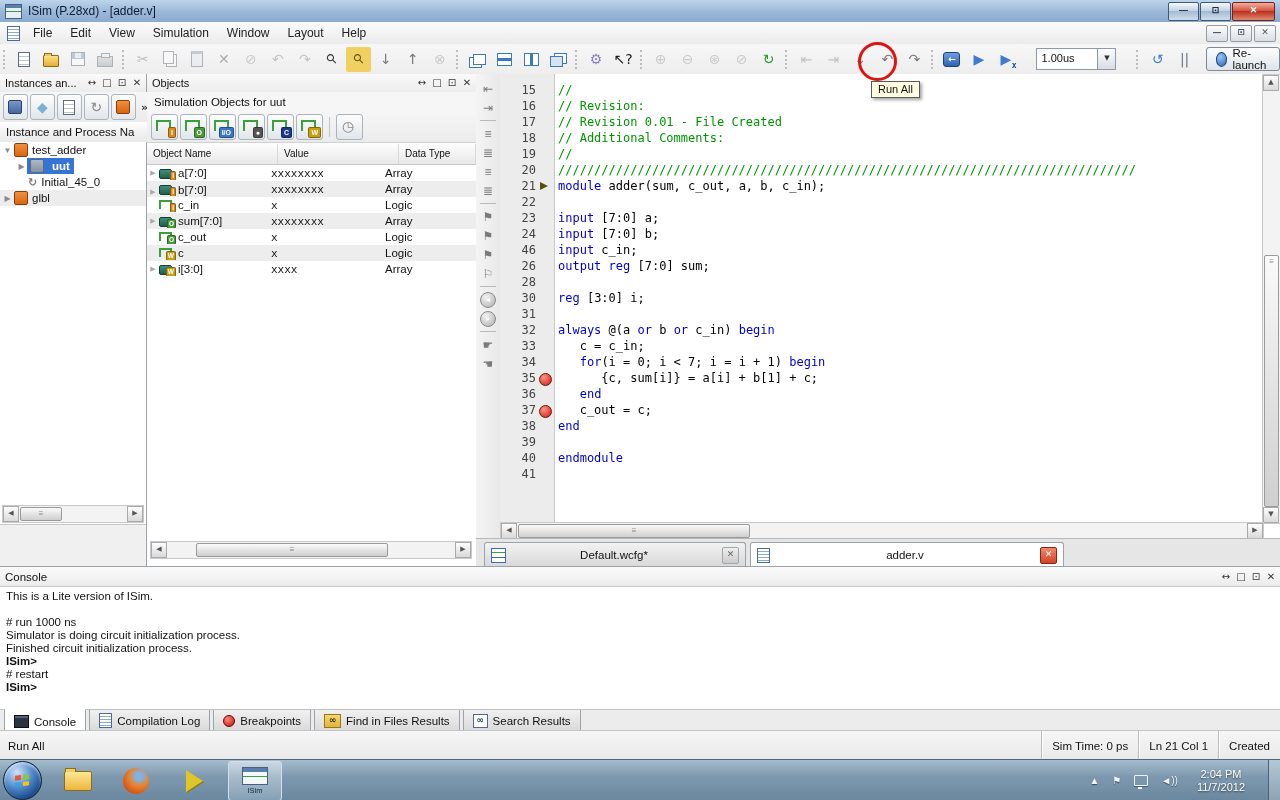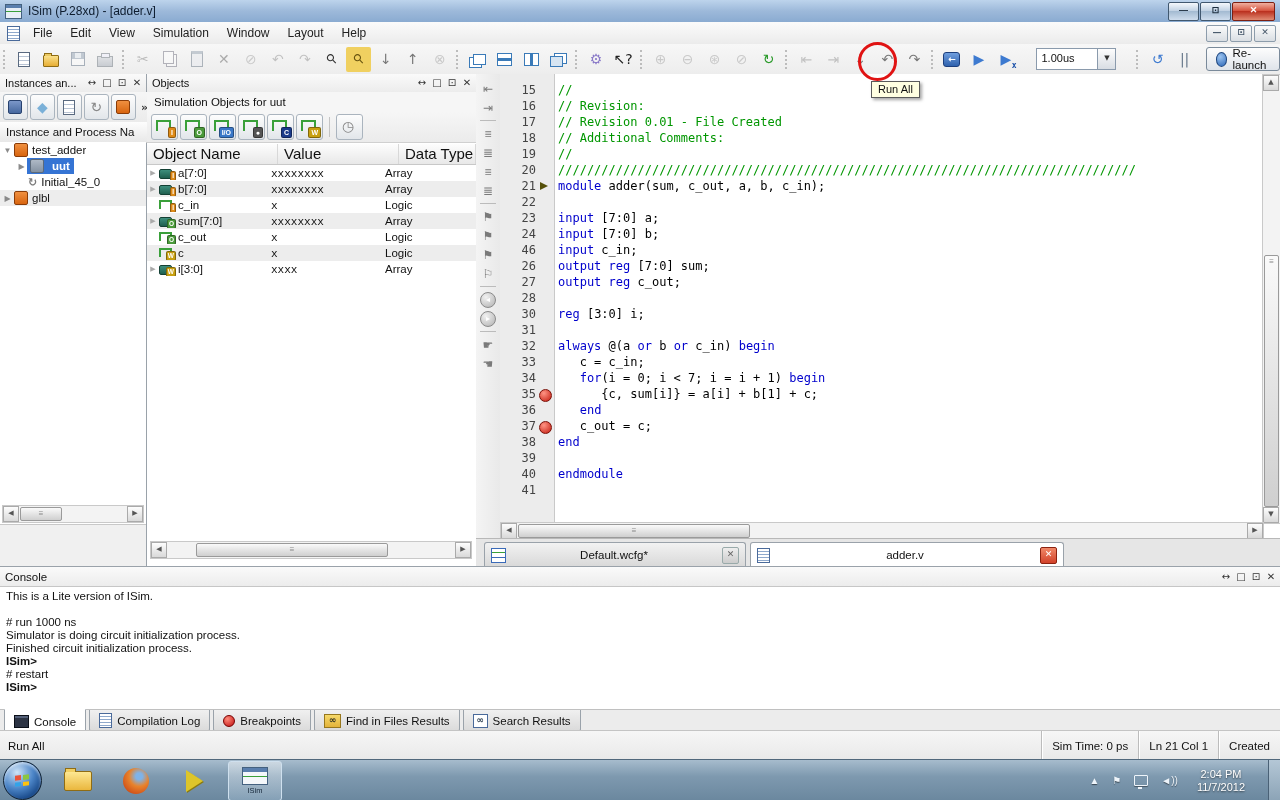--- a/index.html
+++ b/index.html
@@ -87,21 +87,21 @@
   
   #objpanel{left:147px;top:74px;width:329px;height:492px;background:#fff;border-right:1px solid #9aa2aa}
   #objsub{left:0;top:18px;width:329px;height:20px;background:#f6f6f6;line-height:20px;padding-left:7px;font-size:11.5px;border-bottom:1px solid #e2e2e2}
   #objfilters{left:0;top:38px;width:329px;height:30px;background:linear-gradient(#f6f6f6,#ebebeb);border-bottom:1px solid #d0d0d0;display:flex;align-items:center;padding-left:4px;gap:2px}
   .fbtn{width:25px;height:24px;border:1px solid #aab4be;border-radius:3px;background:linear-gradient(#fdfdfd,#e2e6ea);position:relative}
   .wave{position:absolute;left:4px;top:5px;width:11px;height:9px;border:2px solid #3aa03a;border-bottom:none}
   .badge{position:absolute;right:1px;bottom:1px;font:bold 7px/9px "Liberation Sans",sans-serif;color:#fff;padding:0 2px;border-radius:2px;border:1px solid rgba(0,0,0,.35)}
   .fsep{width:1px;height:20px;background:#c4c4c4;margin:0 4px}
   .clockg{font-size:14px;color:#8a8a8a;line-height:14px}
   #objtable{left:0;top:70px;width:329px;height:404px}
-  .ohead{display:flex;height:20px;background:linear-gradient(#fdfdfd,#e8e8e8);border-bottom:1px solid #c8c8c8;font-size:15px}
+  .ohead{display:flex;height:20px;background:linear-gradient(#fdfdfd,#e8e8e8);border-bottom:1px solid #c8c8c8;font-size:10px}
   .ohead div{line-height:20px;padding-left:6px;border-right:1px solid #d8d8d8}
   .oc1{width:124px}.oc2{width:114px}.oc3{flex:1}
   .orow{display:flex;height:16px;font-size:11.5px;align-items:center}
   .orow.striped{background:#ededed}
   .orow .cell{overflow:hidden;white-space:nowrap}
   .oexp{width:12px;text-align:center;font-size:7px;color:#aaa;flex:none}
   .sicon{position:relative;width:16px;height:13px;flex:none;margin-right:3px}
   .sicon .wave{left:0;top:1px;width:9px;height:7px;border-width:2px}
   .bus{position:absolute;left:0;top:2px;width:11px;height:8px;background:linear-gradient(#3e8f7d,#1f5f4f);border:1px solid #134034;border-radius:2px}
   .sicon .badge{right:-1px;bottom:-1px;font-size:6.5px;line-height:8px;padding:0 1px}
@@ -475,21 +475,21 @@
             <span class="sicon">
               <span class="bus"></span>
               <span class="badge" style="background: rgb(221, 138, 24);">I</span>
             </span>
             <span>a[7:0]</span>
           </div>
           <div class="cell oc2 val">xxxxxxxx</div>
           <div class="cell oc3">Array</div>
         </div>
         <div class="orow striped">
-          <div class="cell oc1" style="display: flex; align-items: center;">
+          <div class="cell oc1" style="display: flex; align-items: flex-end;">
             <span class="oexp">▶</span>
             <span class="sicon">
               <span class="bus"></span>
               <span class="badge" style="background: rgb(221, 138, 24);">I</span>
             </span>
             <span>b[7:0]</span>
           </div>
           <div class="cell oc2 val">xxxxxxxx</div>
           <div class="cell oc3">Array</div>
         </div>
@@ -617,21 +617,20 @@
       <div class="cl"><span class="ln">17</span><span class="mk"></span><span class="codeline"><span class="sc">// Revision 0.01 - File Created</span></span></div>
       <div class="cl"><span class="ln">18</span><span class="mk"></span><span class="codeline"><span class="sc">// Additional Comments:</span></span></div>
       <div class="cl"><span class="ln">19</span><span class="mk"></span><span class="codeline"><span class="sc">//</span></span></div>
       <div class="cl"><span class="ln">20</span><span class="mk"></span><span class="codeline"><span class="sc">////////////////////////////////////////////////////////////////////////////////</span></span></div>
       <div class="cl"><span class="ln">21</span><span class="mk"><span class="bm"></span></span><span class="codeline"><span class="sk">module</span><span class="st"> adder(sum, c_out, a, b, c_in);</span></span></div>
       <div class="cl"><span class="ln">22</span><span class="mk"></span><span class="codeline"></span></div>
       <div class="cl"><span class="ln">23</span><span class="mk"></span><span class="codeline"><span class="sk">input</span><span class="st"> [7:0] a;</span></span></div>
       <div class="cl"><span class="ln">24</span><span class="mk"></span><span class="codeline"><span class="sk">input</span><span class="st"> [7:0] b;</span></span></div>
       <div class="cl"><span class="ln">46</span><span class="mk"></span><span class="codeline"><span class="sk">input</span><span class="st"> c_in;</span></span></div>
       <div class="cl"><span class="ln">26</span><span class="mk"></span><span class="codeline"><span class="sk">output</span><span class="st"> </span><span class="sk">reg</span><span class="st"> [7:0] sum;</span></span></div>
-      <div class="cl"><span class="ln">27</span><span class="mk"></span><span class="codeline"><span class="sk">output</span><span class="st"> </span><span class="sk">reg</span><span class="st"> c_out;</span></span></div>
       <div class="cl"><span class="ln">28</span><span class="mk"></span><span class="codeline"></span></div>
       <div class="cl"><span class="ln">30</span><span class="mk"></span><span class="codeline"><span class="sk">reg</span><span class="st"> [3:0] i;</span></span></div>
       <div class="cl"><span class="ln">31</span><span class="mk"></span><span class="codeline"></span></div>
       <div class="cl"><span class="ln">32</span><span class="mk"></span><span class="codeline"><span class="sk">always</span><span class="st"> @(a </span><span class="sk">or</span><span class="st"> b </span><span class="sk">or</span><span class="st"> c_in) </span><span class="sk">begin</span></span></div>
       <div class="cl"><span class="ln">33</span><span class="mk"></span><span class="codeline"><span class="st">   c = c_in;</span></span></div>
       <div class="cl"><span class="ln">34</span><span class="mk"></span><span class="codeline"><span class="st">   </span><span class="sk">for</span><span class="st">(i = 0; i &lt; 7; i = i + 1) </span><span class="sk">begin</span></span></div>
       <div class="cl"><span class="ln">35</span><span class="mk"><span class="bp"></span></span><span class="codeline"><span class="st">      {c, sum[i]} = a[i] + b[1] + c;</span></span></div>
       <div class="cl"><span class="ln">36</span><span class="mk"></span><span class="codeline"><span class="st">   </span><span class="sk">end</span></span></div>
       <div class="cl"><span class="ln">37</span><span class="mk"><span class="bp"></span></span><span class="codeline"><span class="st">   c_out = c;</span></span></div>
       <div class="cl"><span class="ln">38</span><span class="mk"></span><span class="codeline"><span class="sk">end</span></span></div>

